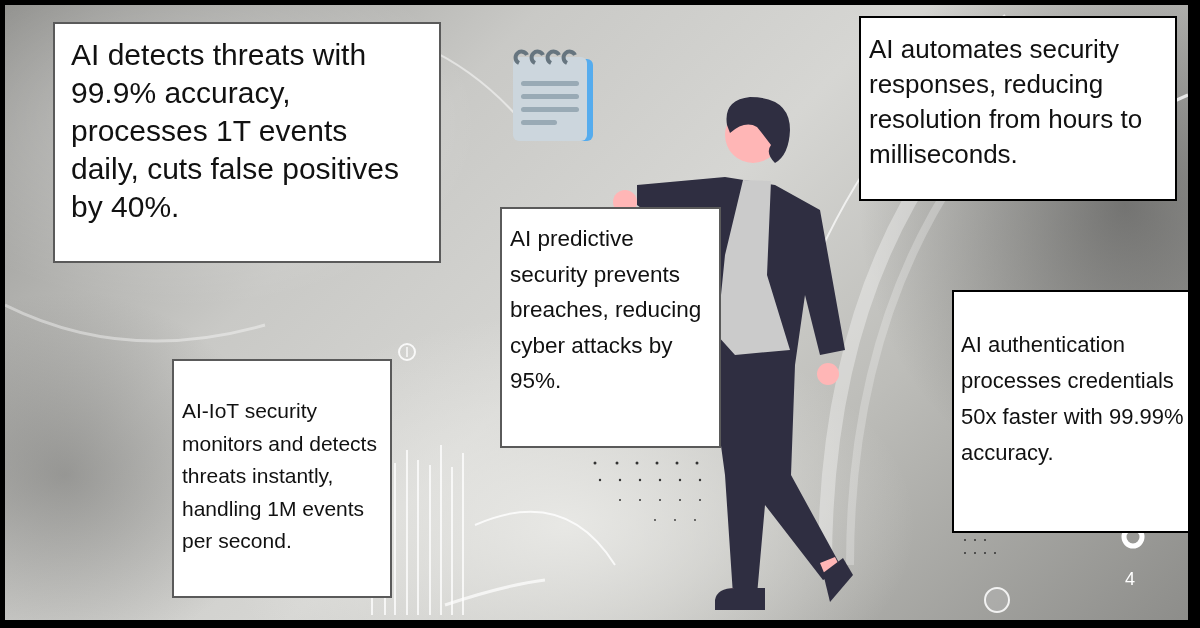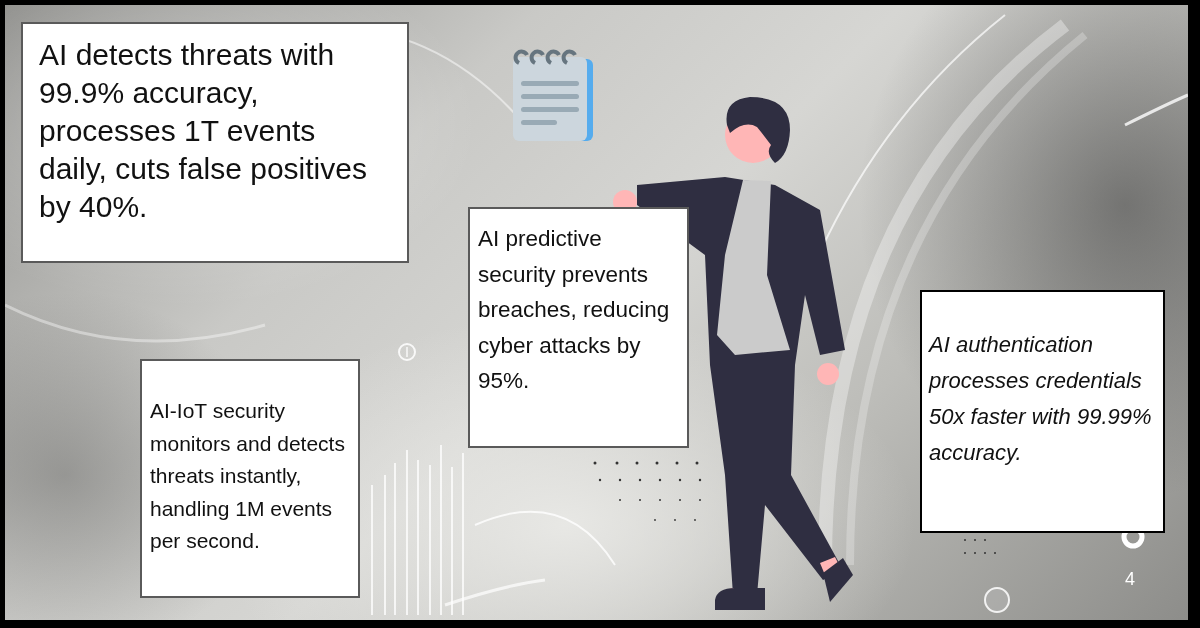--- a/index.html
+++ b/index.html
@@ -14,21 +14,21 @@
       background:
         radial-gradient(ellipse 420px 260px at 180px 120px, rgba(255,255,255,0.35), rgba(255,255,255,0) 70%),
         radial-gradient(ellipse 500px 300px at 560px 520px, rgba(235,235,232,0.9), rgba(200,200,196,0) 70%),
         radial-gradient(ellipse 380px 420px at 1120px 200px, rgba(60,60,60,0.55), rgba(60,60,60,0) 70%),
         radial-gradient(ellipse 300px 260px at 60px 470px, rgba(90,90,88,0.45), rgba(90,90,88,0) 70%),
         linear-gradient(135deg, #8f8f8c 0%, #c9c9c6 30%, #d6d6d3 50%, #bdbdb9 70%, #8d8d8a 100%);
     }
     .bg-svg { position:absolute; left:0; top:0; }
     .box {
       position:absolute; background:#fff; box-sizing:border-box;
-      color:#111; line-height:1.22;
+      color:#111; line-height:1.22;margin-left:32px;
     }
     .box.gray { border:2px solid #5a5a5a; }
     .box.black { border:2px solid #000; }
     .figure { position:absolute; left:0; top:0; }
     .notepad { position:absolute; left:506px; top:40px; }
   </style>
 </head>
 <body>
 
 <div class="canvas">
@@ -124,26 +124,29 @@
     <circle cx="823" cy="369" r="11" fill="#ffb6b6"></circle>
 
     <circle cx="748" cy="130" r="28" fill="#ffb6b6"></circle>
     <path d="M 722 120 Q 718 95 745 92 Q 785 92 785 125 Q 784 150 770 158 Q 760 148 766 140 Q 757 128 752 122 Q 740 115 725 128 Z" fill="#2f2e41"></path>
   </svg>
 
   <div class="box gray" style="left:16px; top:17px; width:388px; height:241px; padding:12px 16px; font-size:30px; line-height:38px;">
     <span>AI detects threats with 99.9% accuracy, processes 1T events daily, cuts false positives by 40%.</span>
   </div>
 
+  <div class="box black" style="left:822px; top:11px; width:318px; height:185px; padding:14px 8px; font-size:26px; line-height:35px;">
+    <span>AI automates security responses, reducing resolution from hours to milliseconds.</span>
+  </div>
 
   <div class="box gray" style="left:463px; top:202px; width:221px; height:241px; padding:12px 8px; font-size:22.5px; line-height:35.5px;">
     <span>AI predictive security prevents breaches, reducing cyber attacks by 95%.</span>
   </div>
 
   <div class="box gray" style="left:135px; top:354px; width:220px; height:239px; padding:34px 8px; font-size:21px; line-height:32.5px;">
     <span>AI-IoT security monitors and detects threats instantly, handling 1M events per second.</span>
   </div>
 
-  <div class="box black" style="left:915px; top:285px; width:245px; height:243px; padding:35px 7px; font-size:22px; line-height:36px;font-style:italic;">
+  <div class="box black" style="left:915px; top:285px; width:245px; height:243px; padding:35px 7px; font-size:22px; line-height:36px;">
     <span>AI authentication processes credentials 50x faster with 99.99% accuracy.</span>
   </div>
 
 </div>
 
 </body></html>

